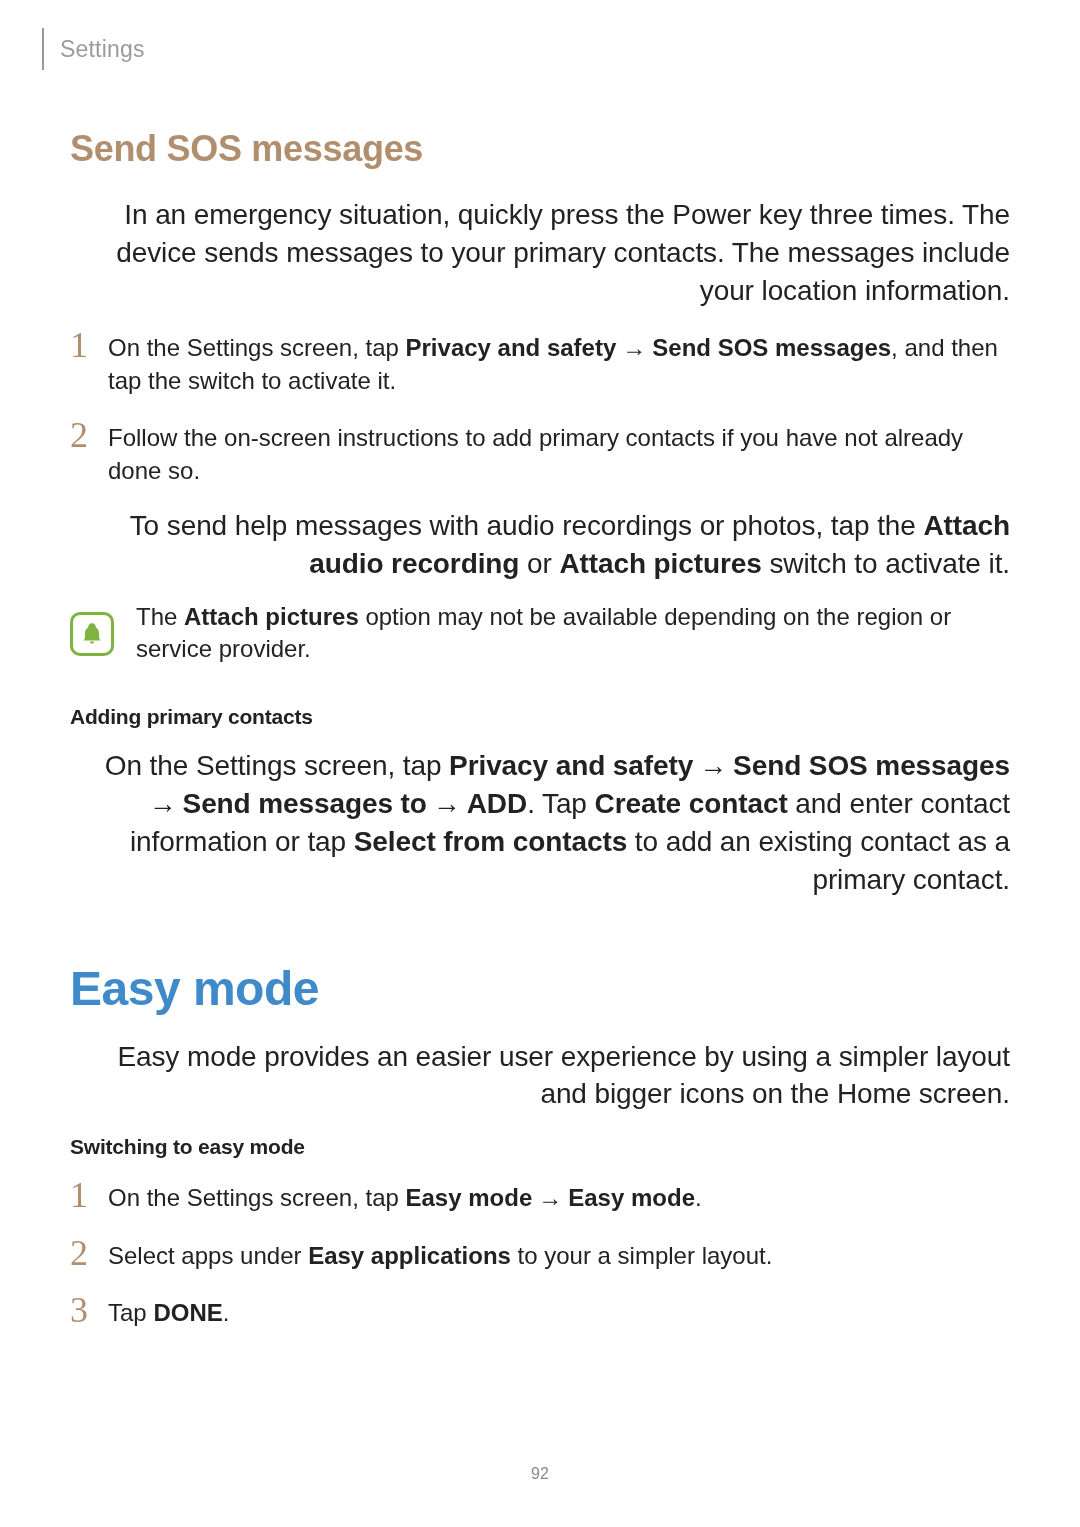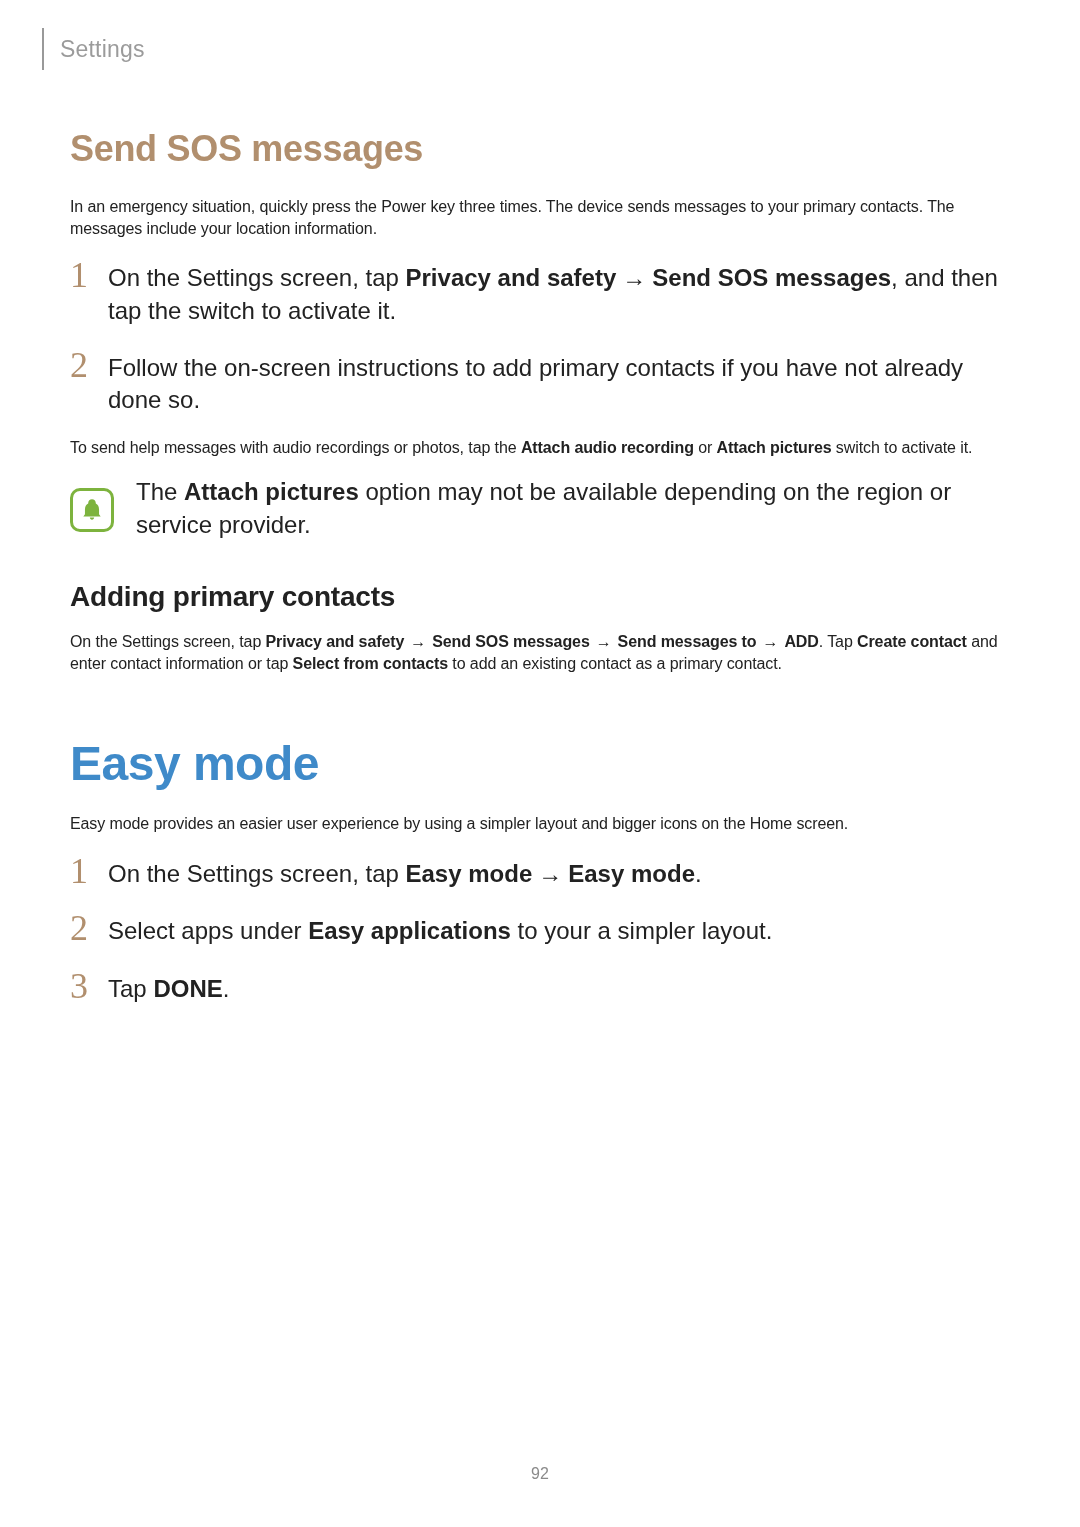--- a/index.html
+++ b/index.html
@@ -29,25 +29,26 @@
       letter-spacing: 0.2px;
     }
     .section-heading {
       font-size: 36px;
       font-weight: 700;
       color: #b18f6e;
       margin-bottom: 26px;
       letter-spacing: -0.3px;
     }
     .body-text {
-      font-size: 16px;
+      font-size: 28px;
       line-height: 1.35;
       color: #222;
       margin-bottom: 18px;
       letter-spacing: -0.1px;
+      text-align: right;
     }
     .step-list {
       margin-top: 10px;
     }
     .step {
       display: flex;
       align-items: flex-start;
       margin-bottom: 20px;
     }
     .step-num {
@@ -90,21 +91,21 @@
       margin-top: 2px;
     }
     .note-icon svg { width: 26px; height: 26px; }
     .note-text {
       font-size: 24px;
       line-height: 1.35;
       color: #222;
     }
     .note-text b { font-weight: 700; }
     .sub-heading {
-      font-size: 28px;
+      font-size: 21px;
       font-weight: 700;
       color: #222;
       margin-top: 22px;
       margin-bottom: 18px;
       letter-spacing: -0.2px;
     }
     .body-text b { font-weight: 700; }
     .big-heading {
       font-size: 48px;
       font-weight: 700;
@@ -167,20 +168,21 @@
   <h3 class="sub-heading">Adding primary contacts</h3>
 
   <p class="body-text">
     <span>On the Settings screen, tap </span><b>Privacy and safety</b><span class="arrow">→</span><b>Send SOS messages</b><span class="arrow">→</span><b>Send messages to</b><span class="arrow">→</span><b>ADD</b><span>. Tap </span><b>Create contact</b><span> and enter contact information or tap </span><b>Select from contacts</b><span> to add an existing contact as a primary contact.</span>
   </p>
 
   <h1 class="big-heading">Easy mode</h1>
 
   <p class="body-text">Easy mode provides an easier user experience by using a simpler layout and bigger icons on the Home screen.</p>
 
+  <h3 class="sub-heading">Switching to easy mode</h3>
 
   <div class="step-list">
     <div class="step">
       <div class="step-num">1</div>
       <div class="step-text">
         <span>On the Settings screen, tap </span><b>Easy mode</b><span class="arrow">→</span><b>Easy mode</b><span>.</span>
       </div>
     </div>
     <div class="step">
       <div class="step-num">2</div>

